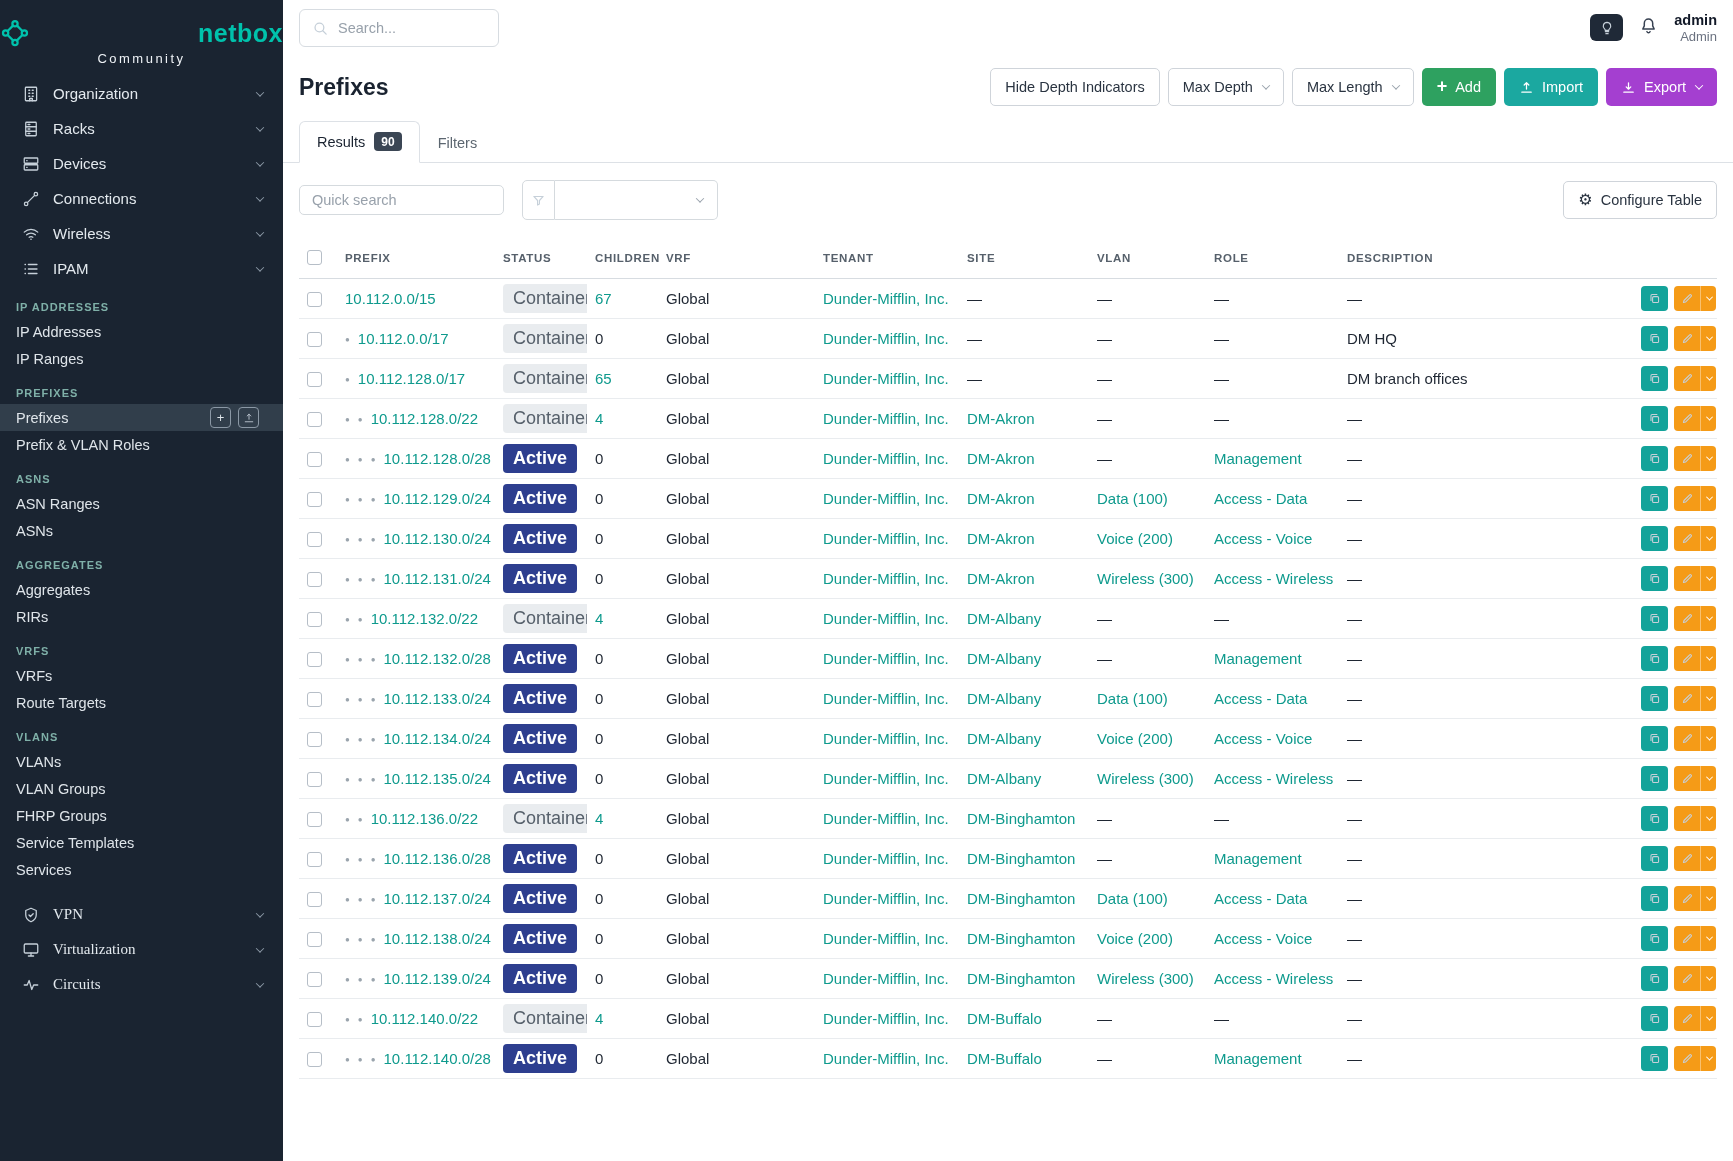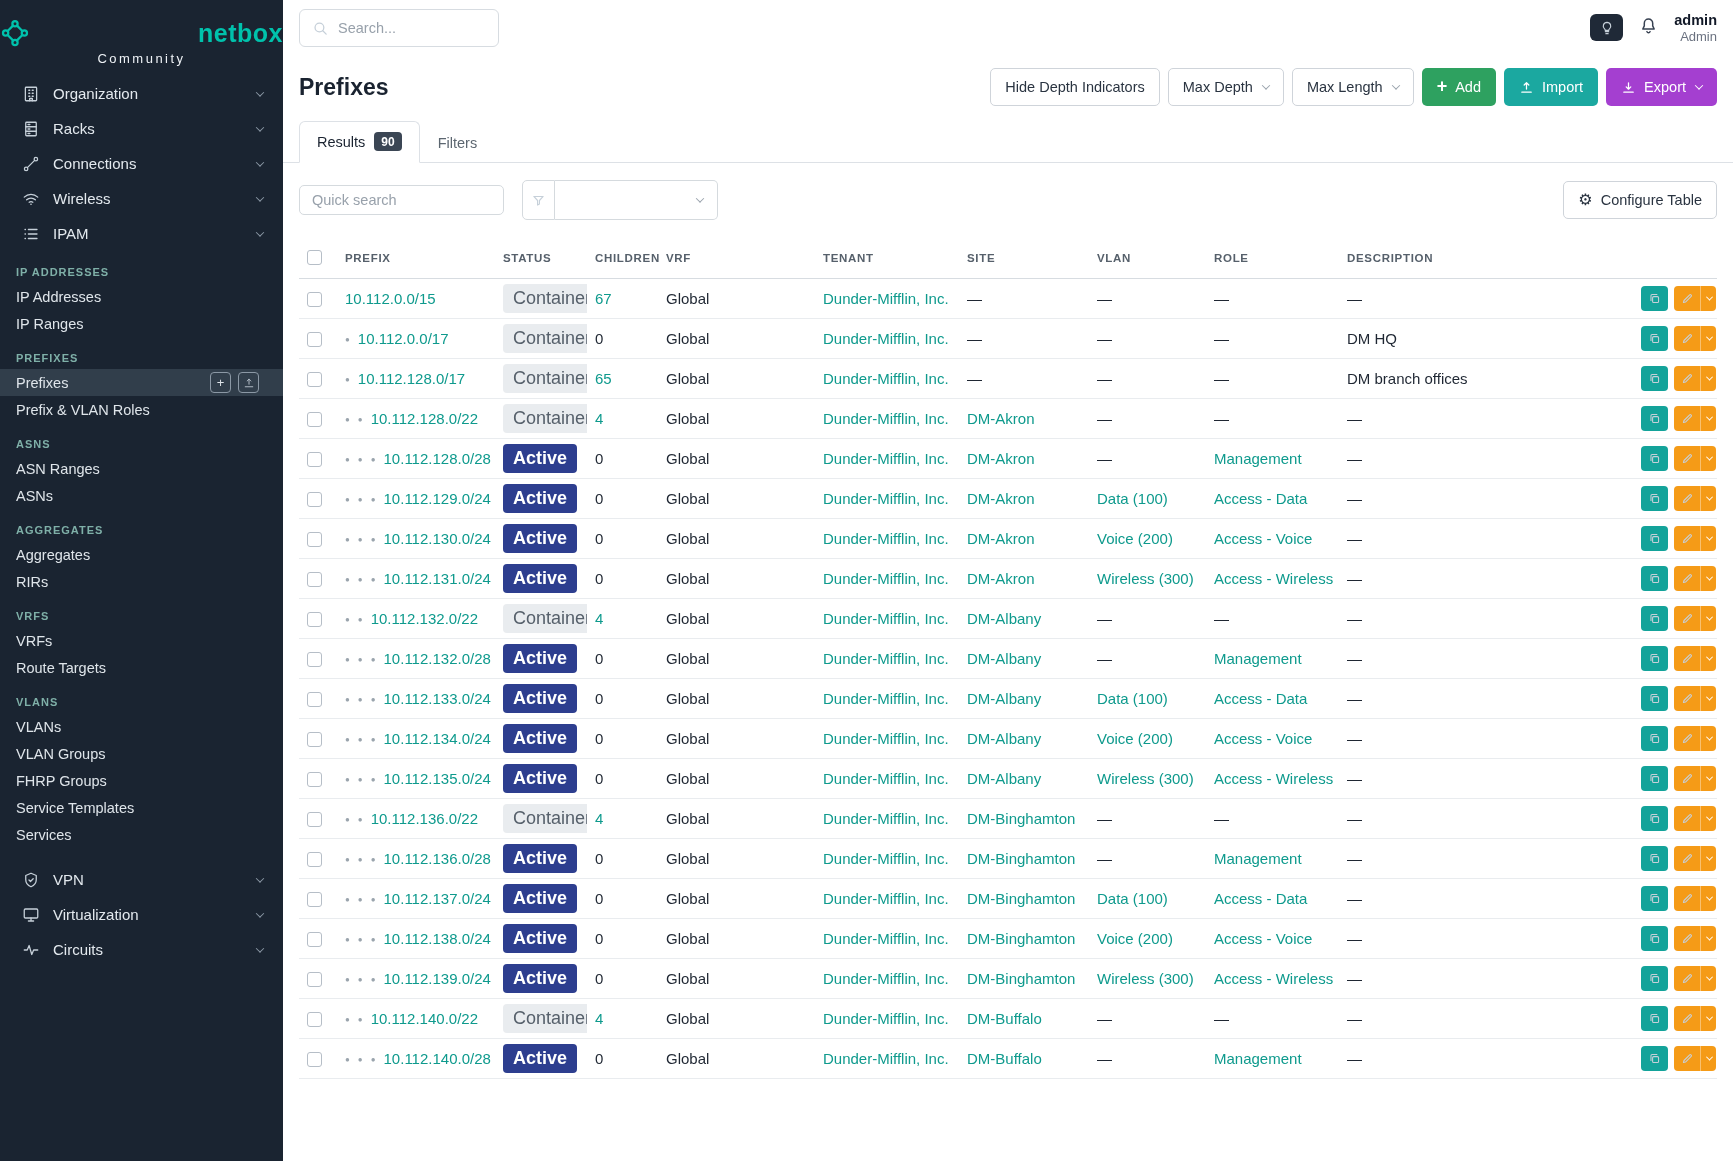--- a/index.html
+++ b/index.html
@@ -17,21 +17,21 @@
   .nav-item { display:flex; align-items:center; gap:13px; padding:0 20px 0 22px; height:35px;
     font-size:15px; color:#e3e9ee; cursor:pointer; }
   .side-header { font-size:11px; letter-spacing:.09em; color:#7fb0a8; font-weight:bold;
     padding:15px 16px 5px; }
   .side-sub { height:27px; display:flex; align-items:center; padding:0 16px; font-size:14.5px;
     color:#dfe5ea; cursor:pointer; }
   .side-sub.active { background:#313e4b; }
   .mini-btns { margin-left:auto; display:flex; gap:7px; margin-right:8px; }
   .mini-btn { width:21px; height:21px; border:1px solid #8b98a5; border-radius:4px; background:transparent;
     color:#dfe5ea; font-size:13px; line-height:1; display:flex; align-items:center; justify-content:center; cursor:pointer; }
-  #side-bottom { margin-top:14px; }
+  #side-bottom { margin-top:14px;font-family:Liberation Serif, serif; }
 
   
   .icon { display:inline-flex; align-items:center; justify-content:center; color:#c6d0d9; flex:none; }
   .chev { display:inline-block; width:6px; height:6px; border-right:1.6px solid currentColor;
     border-bottom:1.6px solid currentColor; transform:rotate(45deg) translate(-1px,-1px); }
   .chev-side { color:#8b98a5; margin-left:auto; }
   .chev-gray { color:#9aa3ad; margin-left:2px; }
   .chev-white { color:#fff; margin-left:2px; }
   .chev-sm { width:5px; height:5px; }
 
@@ -135,20 +135,31 @@
           <span class="chev chev-side"></span>
         </div>
         <div class="nav-item">
           <span class="icon">
             <svg viewBox="0 0 24 24" width="18" height="18" fill="none" stroke="currentColor" stroke-width="1.7" stroke-linecap="round" stroke-linejoin="round">
               <rect x="5" y="3" width="14" height="18" rx="1"></rect>
               <path d="M5 9h14M5 15h14M8 6h2.5M8 12h2.5M8 18h2.5"></path>
             </svg>
           </span>
           <span>Racks</span>
+          <span class="chev chev-side"></span>
+        </div>
+        <div class="nav-item">
+          <span class="icon">
+            <svg viewBox="0 0 24 24" width="18" height="18" fill="none" stroke="currentColor" stroke-width="1.7" stroke-linecap="round" stroke-linejoin="round">
+              <rect x="3" y="4" width="18" height="7" rx="1"></rect>
+              <rect x="3" y="13" width="18" height="7" rx="1"></rect>
+              <path d="M6.3 7.5h.5M6.3 16.5h.5"></path>
+            </svg>
+          </span>
+          <span>Devices</span>
           <span class="chev chev-side"></span>
         </div>
         <div class="nav-item">
           <span class="icon">
             <svg viewBox="0 0 24 24" width="18" height="18" fill="none" stroke="currentColor" stroke-width="1.7" stroke-linecap="round" stroke-linejoin="round">
               <circle cx="5.5" cy="18.5" r="2.3"></circle>
               <circle cx="18.5" cy="5.5" r="2.3"></circle>
               <path d="M7.5 16.5L16.5 7.5"></path>
             </svg>
           </span>

